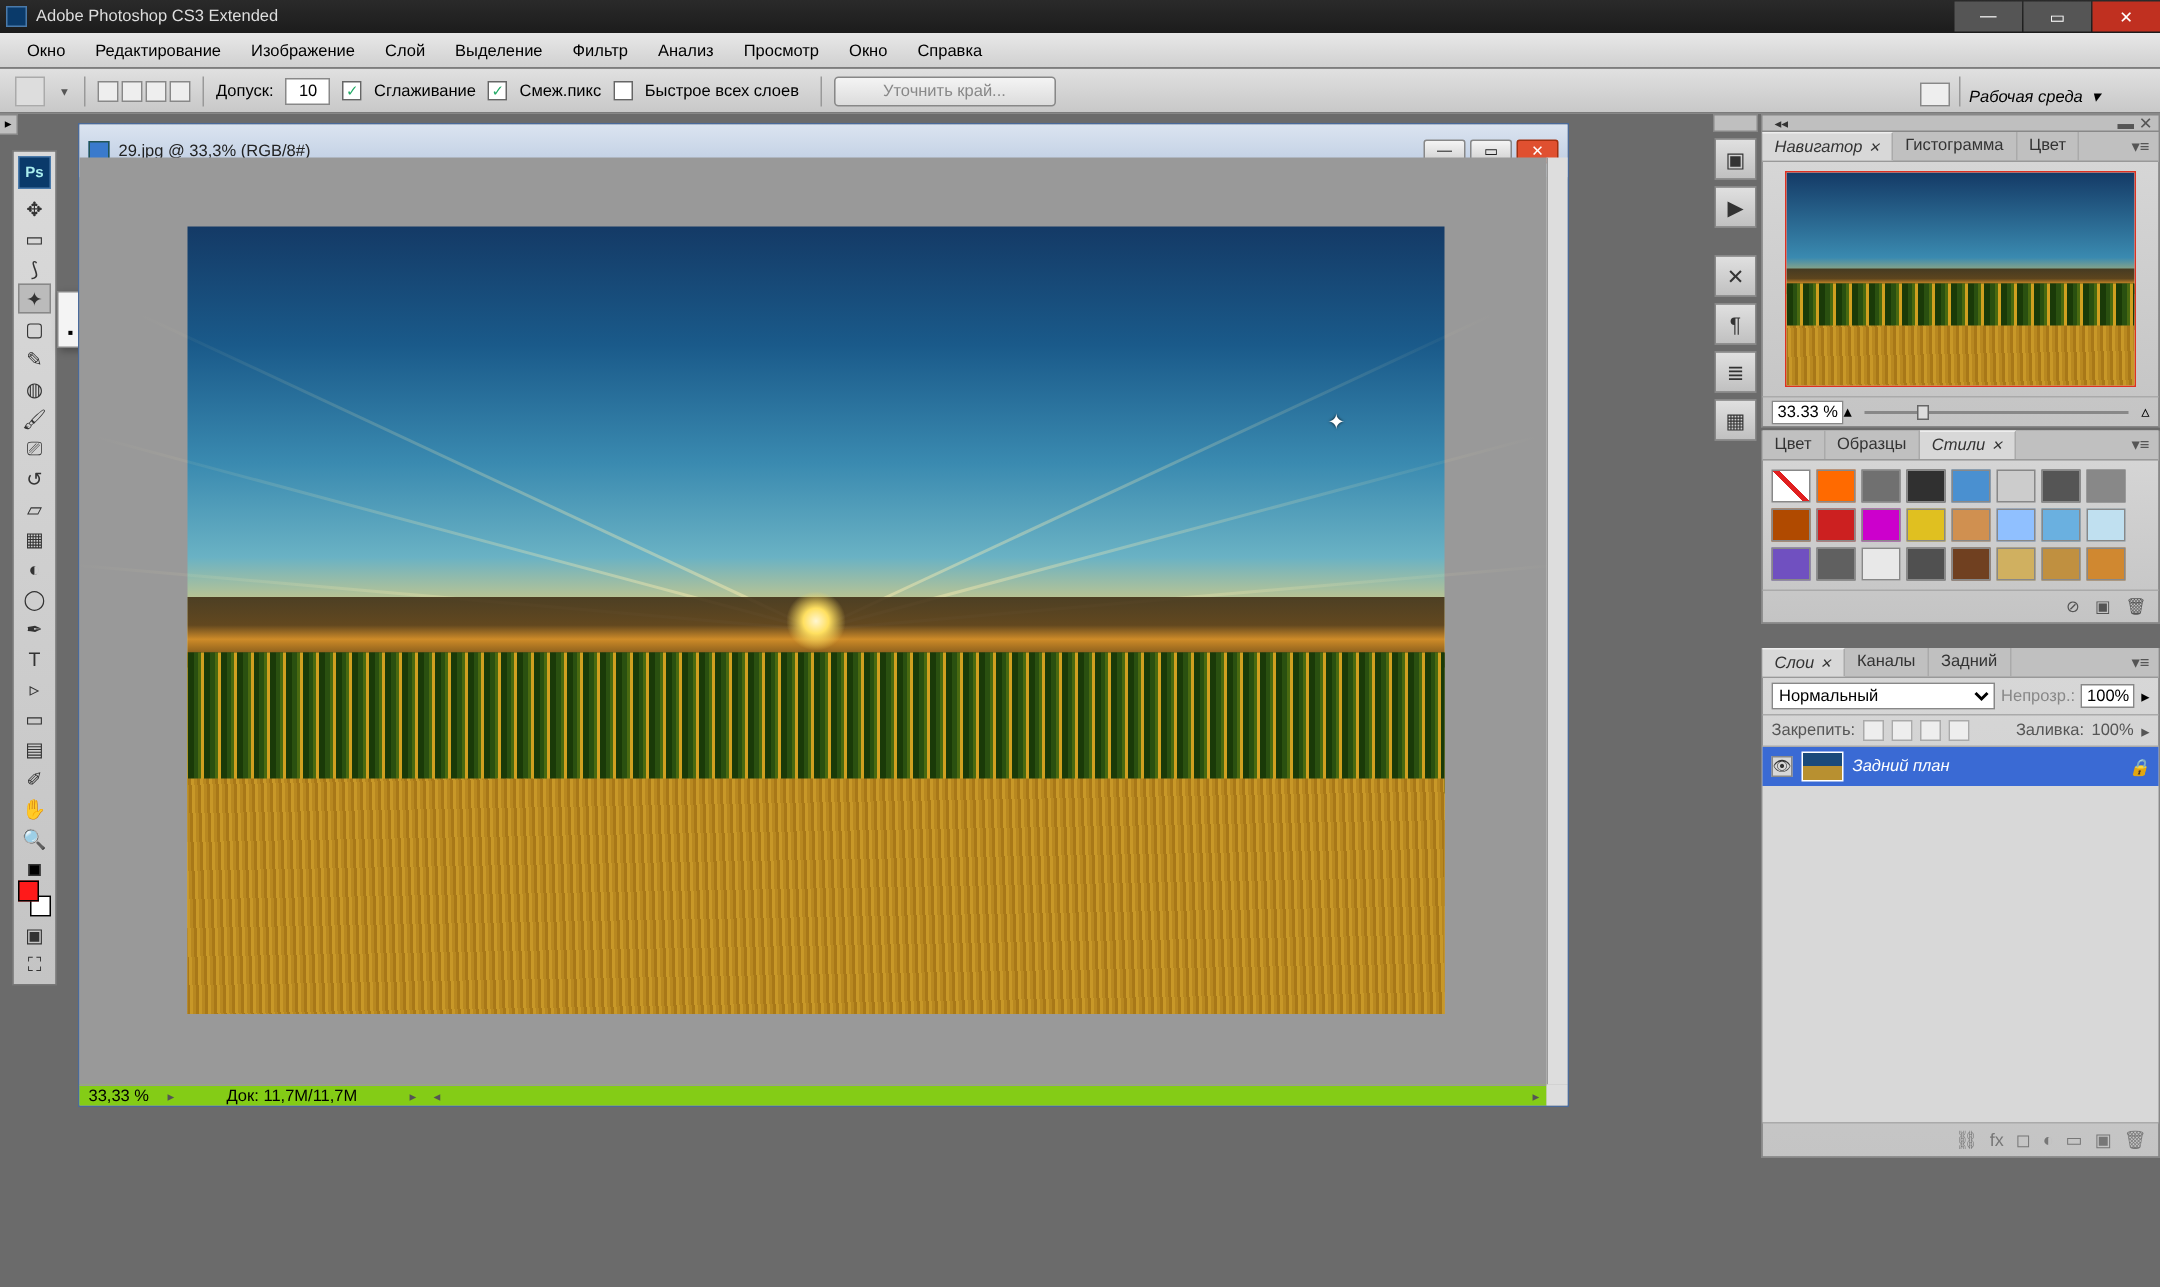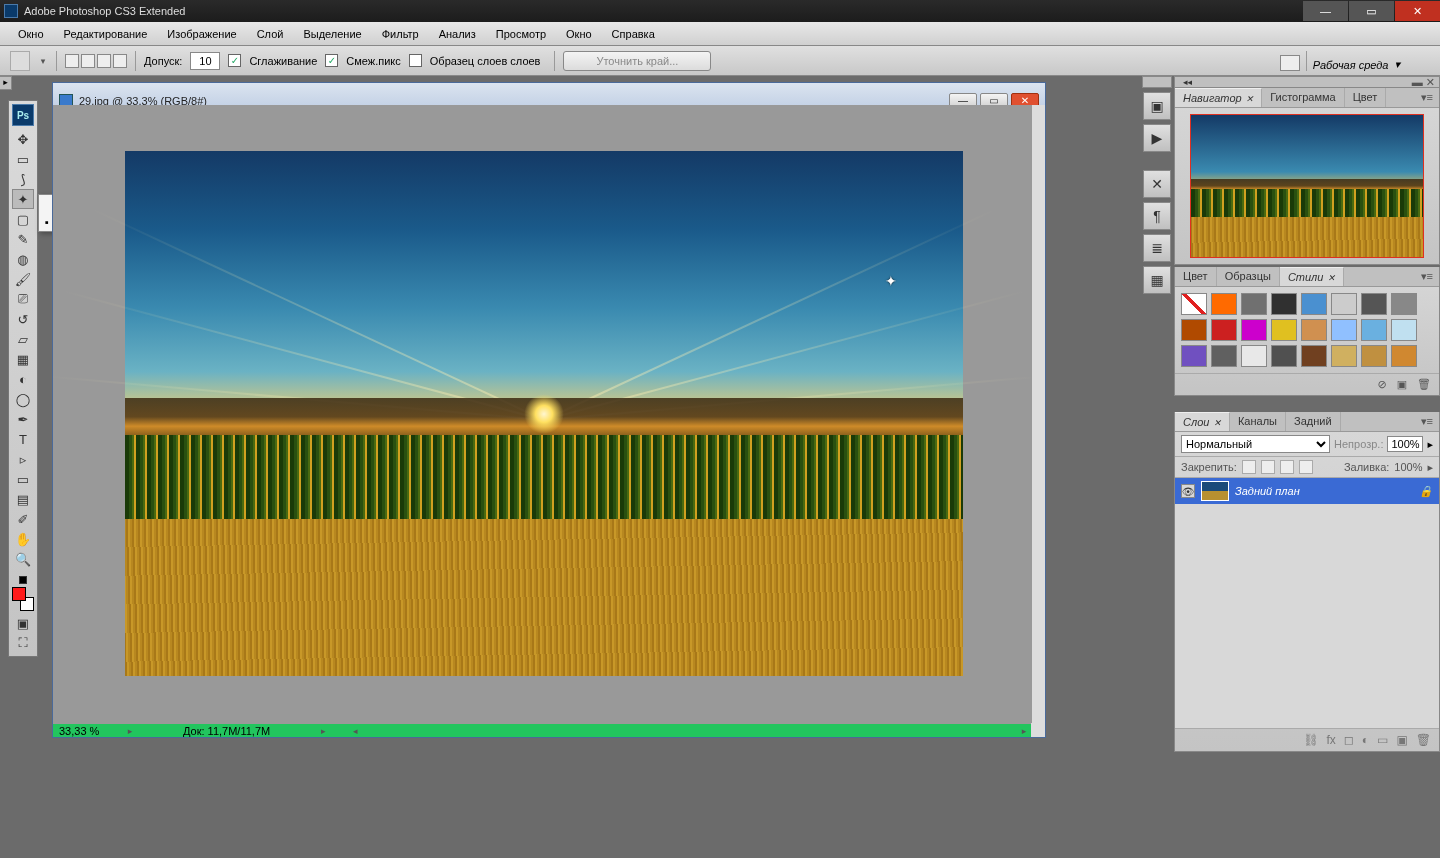--- a/index.html
+++ b/index.html
@@ -70,21 +70,21 @@
 .rays { position:absolute; left:50%; top:51%; width:1px; height:1px; }
 .ray { position:absolute; width:500px; height:2px; background:linear-gradient(90deg,rgba(255,240,180,.5),transparent); transform-origin:left center; left:0; top:0; }
 .ray.r1{transform:rotate(-25deg);} .ray.r2{transform:rotate(-15deg);} .ray.r3{transform:rotate(-5deg);}
 .ray.r4{transform:rotate(-155deg);} .ray.r5{transform:rotate(-165deg);} .ray.r6{transform:rotate(-175deg);}
 .clouds { position:absolute; left:0; right:0; top:47%; height:9%; background:linear-gradient(#3a2810,#4a3010 40%,#c88020 60%,#2a1a08); opacity:.85; }
 .field { position:absolute; left:0; right:0; top:54%; bottom:0; background:linear-gradient(#1a3a10 0%,#2a5018 15%,#3a6010 25%,#b88a20 40%,#c89830 60%,#b88020 100%); }
 .sunflowers { position:absolute; left:0; right:0; top:54%; height:18%; background:repeating-linear-gradient(90deg,#1a3a08 0 4px,#2a5010 4px 7px,#4a6a10 7px 9px,#d0a020 9px 11px); }
 .wheat { position:absolute; left:0; right:0; top:70%; bottom:0; background:repeating-linear-gradient(88deg,#a87818 0 2px,#c89828 2px 4px,#b88820 4px 6px); }
 .cursor-wand { position:absolute; left:832px; top:168px; color:#fff; font-size:14px; text-shadow:0 0 2px #000; }
 .docwin .vscroll { position:absolute; right:0; top:22px; bottom:14px; width:14px; background:#ddd; border-left:1px solid #999; }
-.docwin .hscroll { position:absolute; left:0; right:14px; bottom:0; height:14px; background:#22c55e; border-top:1px solid #999; display:flex; align-items:center;gap:16px; }
+.docwin .hscroll { position:absolute; left:0; right:14px; bottom:0; height:14px; background:#84cc16; border-top:1px solid #999; display:flex; align-items:center; }
 .docwin .hscroll .zbox { width:54px; padding-left:6px; }
 .docwin .hscroll .arr { width:14px; text-align:center; color:#555; font-size:9px; }
 .docwin .hscroll .info { padding:0 30px; }
 .docwin .corner { position:absolute; right:0; bottom:0; width:14px; height:14px; background:#ddd; }
 
 
 .dockstrip { position:absolute; right:268px; top:0; width:30px; }
 .dockstrip .grab { height:12px; background:#bfbfbf; border:1px solid #888; }
 .dockstrip .di { width:28px; height:28px; margin:4px 0 0 1px; background:linear-gradient(#e0e0e0,#c0c0c0); border:1px solid #888; display:flex; align-items:center; justify-content:center; font-size:14px; color:#333; }
 
@@ -165,21 +165,21 @@
   <div style="width:1px;height:20px;background:#999;"></div>
   <span class="label">Допуск:</span>
   <div class="textbox">
       <span>10</span>
     </div>
   <span class="chk">✓</span>
   <span class="label">Сглаживание</span>
   <span class="chk">✓</span>
   <span class="label">Смеж.пикс</span>
   <span class="chk"></span>
-  <span class="label">Образец слоев слоев</span>
+  <span class="label">Быстрое всех слоев</span>
   <div style="width:1px;height:20px;background:#999;margin-left:6px;"></div>
   <div class="btn">
       <span>Уточнить край...</span>
     </div>
   <div class="workspace">
     <div class="wsico"></div>
     <div style="width:1px;height:20px;background:#999;"></div>
     <span>Рабочая среда</span>
     <span>▾</span>
   </div>
@@ -305,20 +305,30 @@
       </div>
       <div class="nav-body">
         <div class="thumb">
           <div class="sky"></div>
           <div class="clouds" style="top:45%;height:12%;"></div>
           <div class="field" style="top:52%;"></div>
           <div class="sunflowers" style="top:52%;height:22%;"></div>
           <div class="wheat" style="top:72%;"></div>
         </div>
       </div>
+      <div class="nav-foot">
+        <div class="zbox">
+            <span>33.33 %</span>
+          </div>
+        <span>▴</span>
+        <div class="slider">
+            <div class="knob"></div>
+          </div>
+        <span>▵</span>
+      </div>
     </div>
 
     <div class="panel" style="margin-top:2px;">
       <div class="tabs">
         <div class="tab">Цвет</div>
         <div class="tab">Образцы</div>
         <div class="tab act"><span>Стили</span><span class="x">✕</span></div>
         <div class="menu">▾≡</div>
       </div>
       <div class="styles-body">

